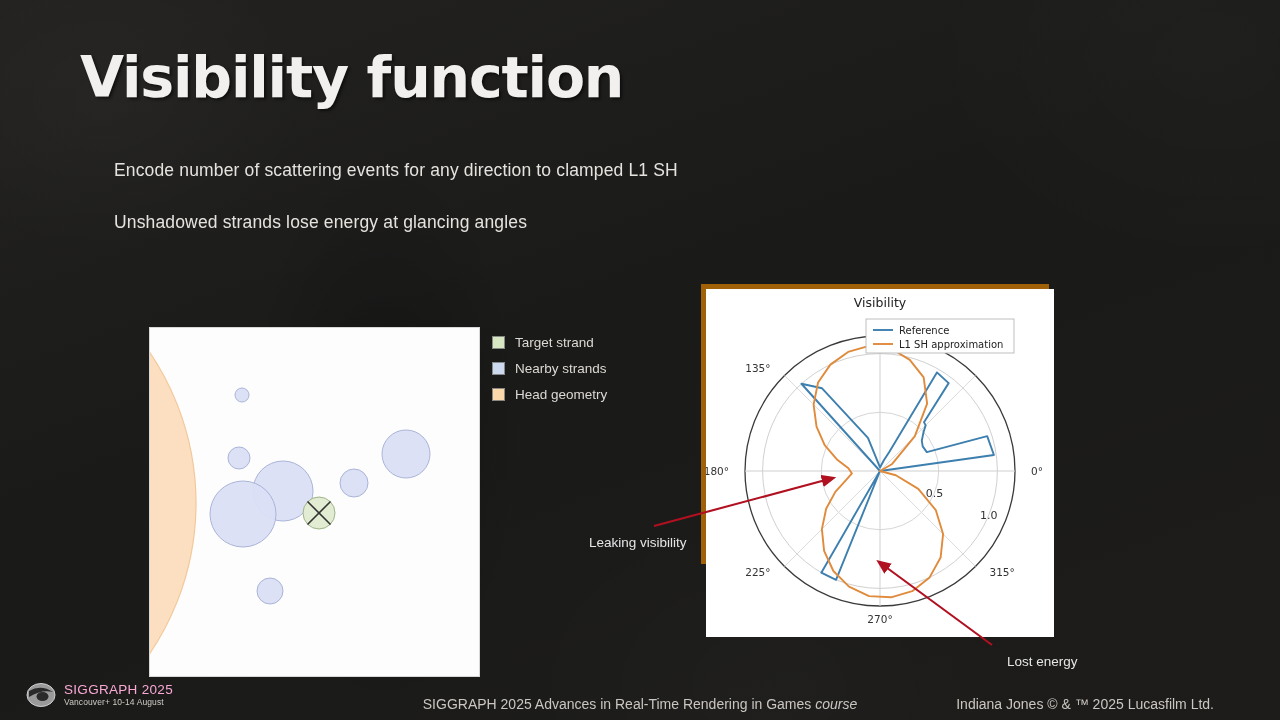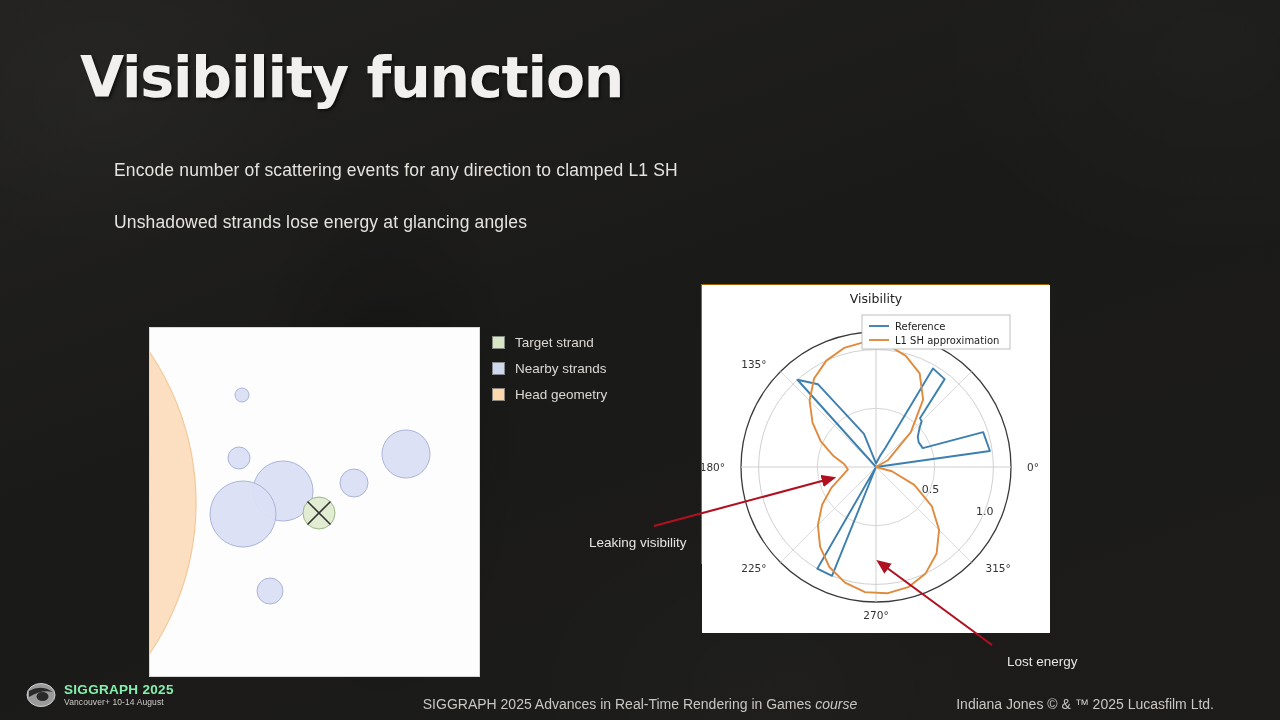--- a/index.html
+++ b/index.html
@@ -81,21 +81,21 @@
     color: #ddd9d4;
     white-space: nowrap;
   }
 
   
   #polar-figure {
     position: absolute;
     left: 701px; top: 284px;
     width: 348px; height: 280px;
     background: #4d7c0f;
-    border: 1px solid #a16207;
+    border: 5px solid #a16207;
   }
   #polar-svg { display: block; width: 348px; height: 348px; }
 
   
   .annotation-label {
     position: absolute;
     font-size: 13.5px;
     color: #e5e5e5;
     white-space: nowrap;
     text-align: center;
@@ -110,22 +110,22 @@
 
   
   #footer-logo {
     position: absolute;
     left: 26px; top: 682px;
     display: flex; align-items: center;
   }
   #siggraph-mark { margin-right: 8px; }
   #footer-logo-text { line-height: 1.05; }
   #footer-logo-title {
-    font-size: 13.5px; font-weight: 700;
-    color: #86efac; letter-spacing: 0.3px;
+    font-size: 13.5px; font-weight: 400;
+    color: #f9a8d4; letter-spacing: 0.3px;
   }
   #footer-logo-sub {
     font-size: 8.5px; font-weight: 400;
     color: #cfcbc6; letter-spacing: 0.1px;
   }
   #footer-center {
     position: absolute;
     left: 0; right: 0; top: 696px;
     text-align: center;
     font-size: 14px;

